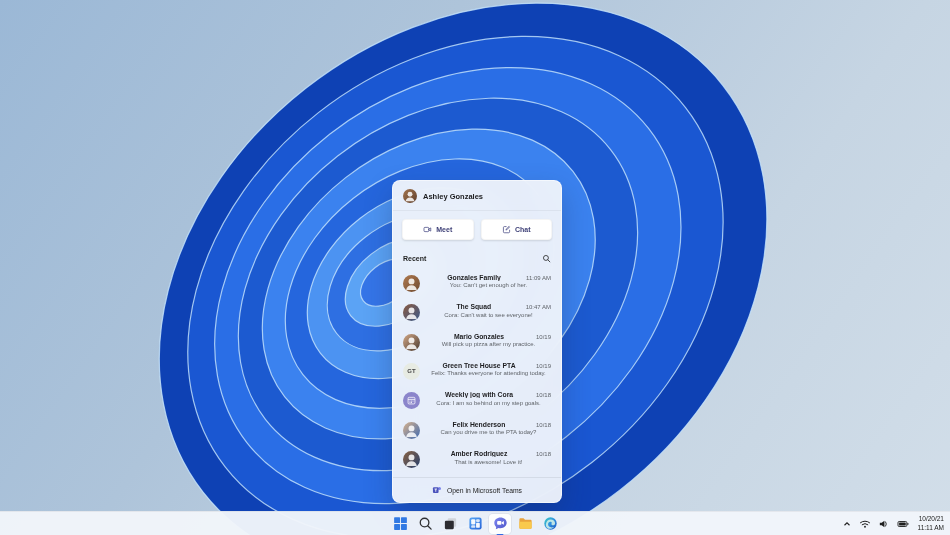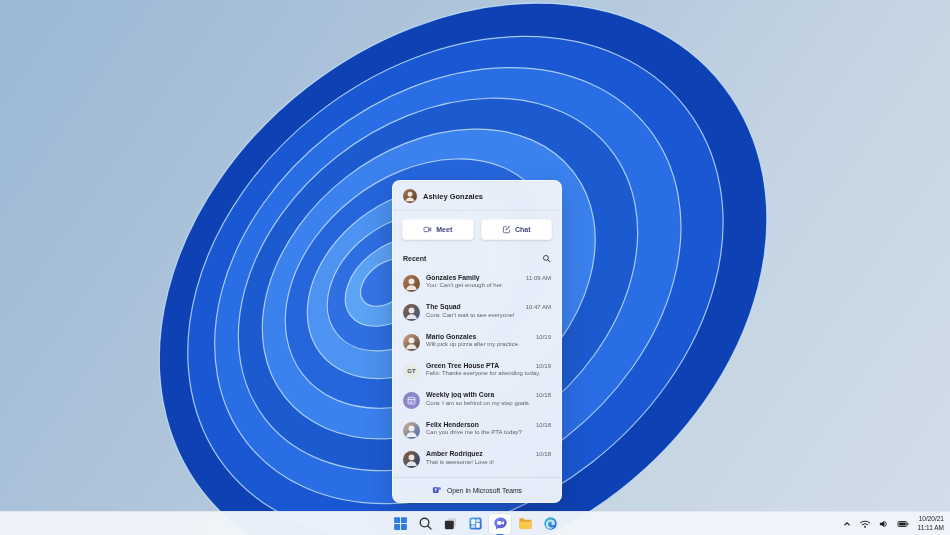--- a/index.html
+++ b/index.html
@@ -7,21 +7,21 @@
   body { font-family:"Liberation Sans","DejaVu Sans",sans-serif; position:relative;
          background:linear-gradient(125deg,#9bb8d6 0%,#aec4da 35%,#c6d5e3 70%,#d2dee9 100%); }
 
   
   .wallpaper { position:absolute; inset:0; z-index:0; }
 
   
   .panel { position:absolute; left:392px; top:180px; width:170px; height:323px; z-index:5;
            background:rgba(242,245,251,0.94); backdrop-filter:blur(12px);
            border:1px solid rgba(255,255,255,0.55); border-radius:8px;
-           box-shadow:0 12px 28px rgba(25,45,90,0.30); display:flex; flex-direction:column; }
+           box-shadow:0 12px 28px rgba(25,45,90,0.30); display:flex; flex-direction:column;text-align:center; }
   .panel-header { display:flex; align-items:center; gap:6px; padding:8px 10px 7px;
                   border-bottom:1px solid rgba(0,0,0,0.05); }
   .avatar { border-radius:50%; overflow:hidden; display:flex; align-items:flex-end; justify-content:center; flex:0 0 auto; }
   .avatar svg { display:block; width:100%; height:100%; }
   .hdr-avatar { width:14px; height:14px; }
   .hdr-name { font-size:7.5px; font-weight:bold; color:#1c1c1e; }
 
   .btn-row { display:flex; gap:7px; padding:8px 9px 9px; }
   .pill-btn { flex:1; height:21px; background:#ffffff; border:1px solid rgba(0,0,0,0.04); border-radius:4px;
               display:flex; align-items:center; justify-content:center; gap:4px;

